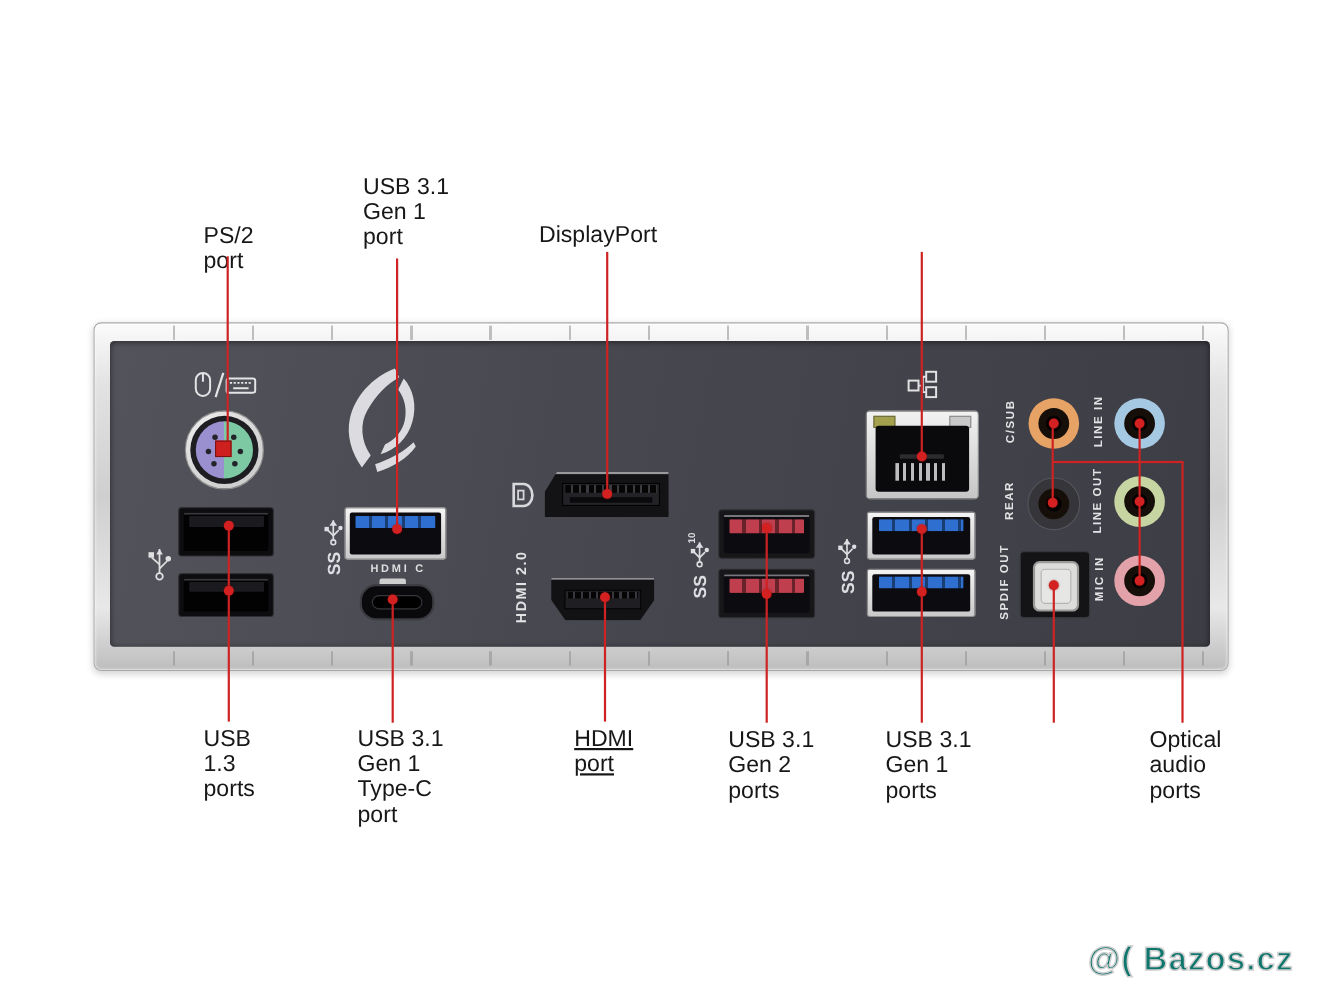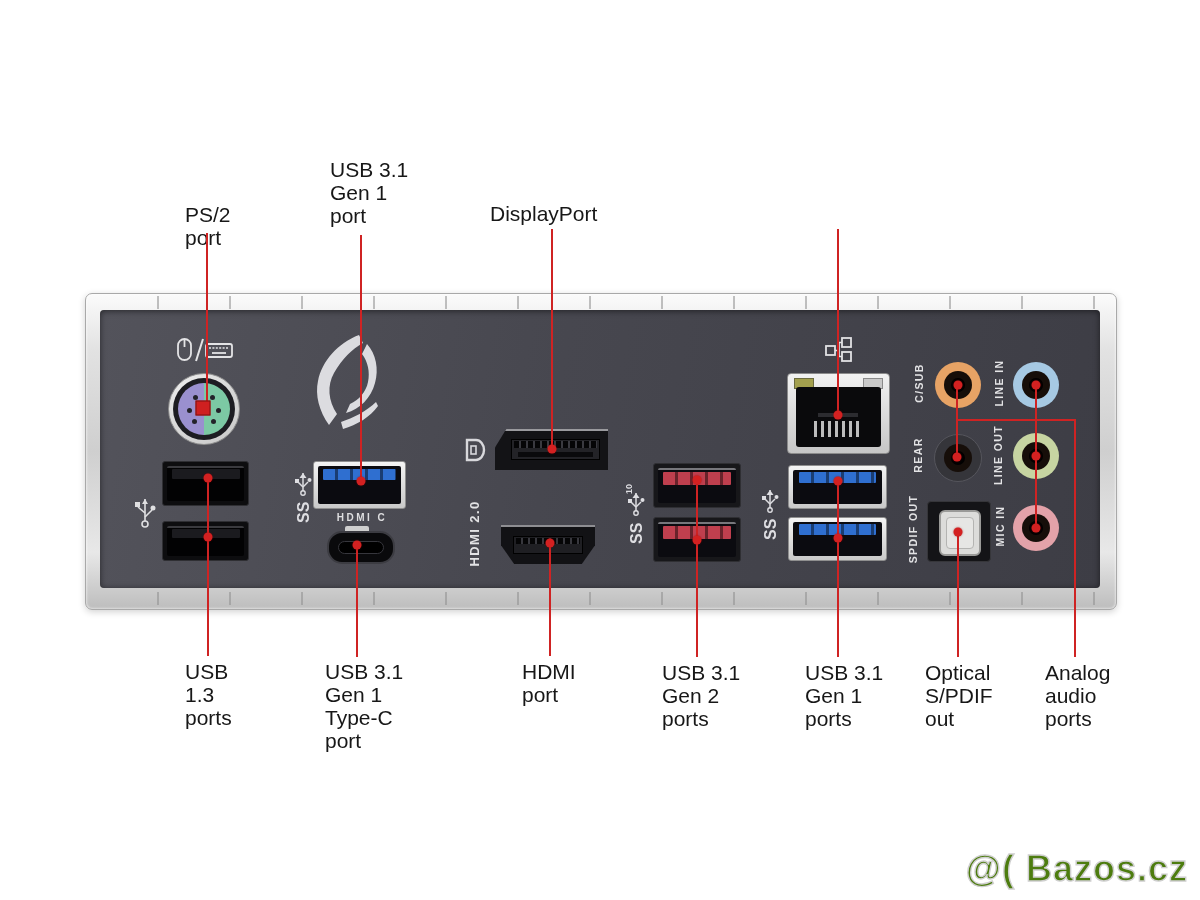--- a/index.html
+++ b/index.html
@@ -26,54 +26,51 @@
   
   .usbA{position:absolute;border-radius:3px;}
   .usbA .inner{position:absolute;inset:4px;background:#0b0b10;border-radius:2px;}
   .usbA .tongue{position:absolute;left:10%;right:10%;top:4px;height:11px;border-radius:1px;}
   .seg{background-image:repeating-linear-gradient(90deg,rgba(0,0,0,0) 0 12px,rgba(0,0,0,.45) 12px 15px);}
   .silverframe{background:linear-gradient(180deg,#f4f4f4,#c9c9c9);border:1px solid #8f8f8f;}
   .darkframe{background:#17171a;border:1px solid #2f2f33;}
   .jack{position:absolute;width:46px;height:46px;border-radius:50%;}
   .jack .mid{position:absolute;inset:9px;border-radius:50%;background:#160e09;}
   .jack .hole{position:absolute;inset:16px;border-radius:50%;background:#000;}
-  .watermark{position:absolute;right:12px;bottom:10px;font-size:36px;font-weight:bold;letter-spacing:1px;
-             color:#4d7c0f;-webkit-text-stroke:1.4px #cfcfcf;}
+  .watermark{position:absolute;right:24px;bottom:10px;font-size:30px;font-weight:bold;letter-spacing:1px;
+             color:#0f766e;-webkit-text-stroke:1.4px #cfcfcf;}
 </style>
 </head>
 <body>
 
 <div class="canvas">
 
   <div class="callout" style="left:185px;top:179px;margin-top:24px;">PS/2
 port</div>
   <div class="callout" style="left:330px;top:158px;">USB 3.1
 Gen 1
 port</div>
   <div class="callout" style="left:490px;top:202px;">DisplayPort</div>
 
   <div class="callout" style="left:185px;top:660px;">USB
 1.3
 ports</div>
   <div class="callout" style="left:325px;top:660px;">USB 3.1
 Gen 1
 Type-C
 port</div>
-  <div class="callout" style="left:522px;top:660px;">HDMI
+  <div class="callout" style="left:522px;top:660px;text-decoration:underline;">HDMI
 port</div>
   <div class="callout" style="left:662px;top:661px;">USB 3.1
 Gen 2
 ports</div>
   <div class="callout" style="left:805px;top:661px;">USB 3.1
 Gen 1
 ports</div>
-  <div class="callout" style="left:925px;top:661px;">Optical
-S/PDIF
-out</div>
-  <div class="callout" style="left:1045px;top:661px;">Analog
+  <div class="callout" style="left:1045px;top:661px;">Optical
 audio
 ports</div>
 
   <div>
     <div class="frame"></div>
     <div class="notches" style="top:296px;"></div>
     <div class="notches" style="top:592px;"></div>
     <div class="panel"></div>
 
     <svg style="position:absolute;left:176px;top:336px;" width="58" height="28" viewBox="0 0 58 28">

